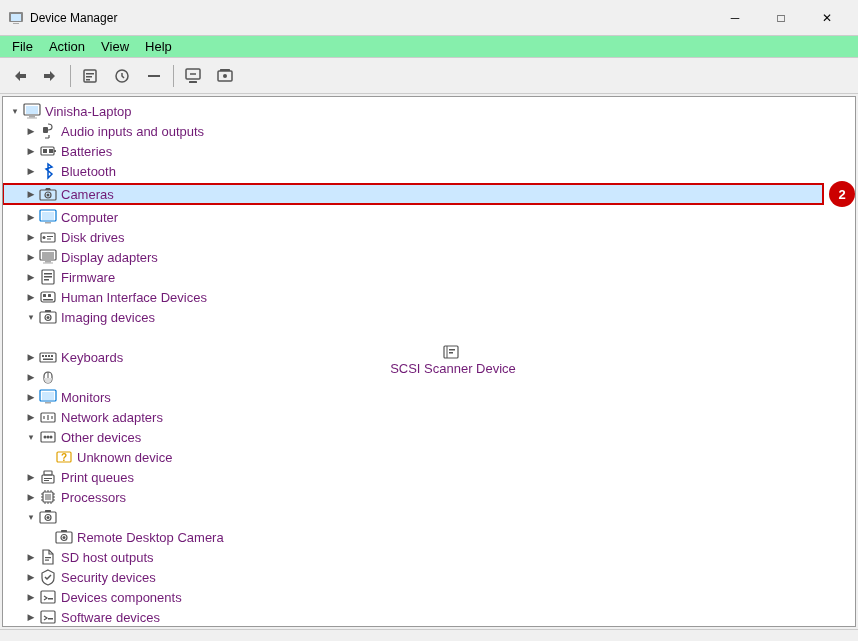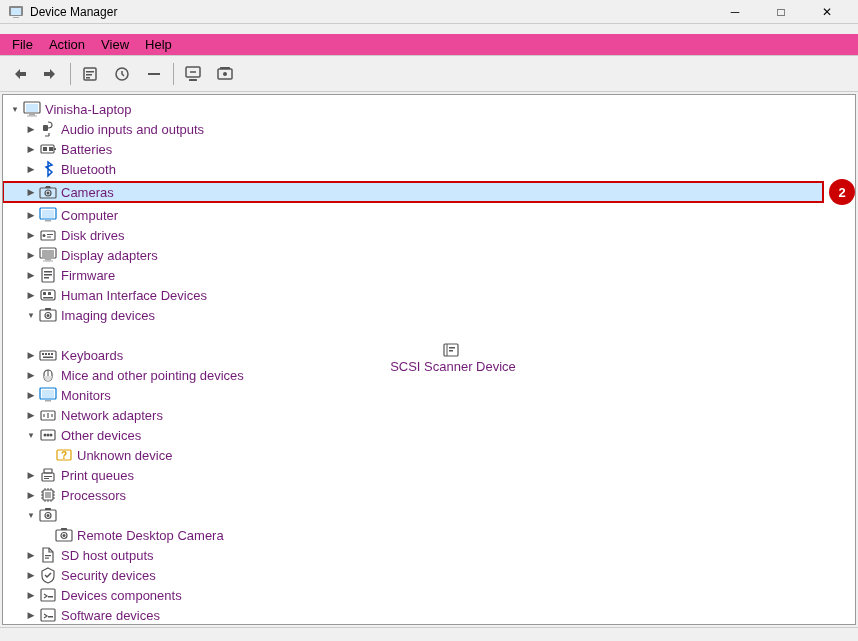--- a/index.html
+++ b/index.html
@@ -8,21 +8,21 @@
       font-size: 13px;
       background: #f0f0f0;
       width: 858px;
       height: 641px;
       overflow: hidden;
     }
 
     
     .title-bar {
       background: #f0f0f0;
-      height: 24px;
+      height: 36px;
       display: flex;
       align-items: center;
       padding: 0 8px;
       border-bottom: 1px solid #ccc;
       user-select: none;
     }
     .title-bar-icon {
       width: 16px;
       height: 16px;
       margin-right: 6px;
@@ -45,27 +45,26 @@
       font-size: 12px;
       cursor: pointer;
       display: flex;
       align-items: center;
       justify-content: center;
       color: #000;
     }
 
     
     .menu-bar {
-      background: #ec4899;
+      background: #86efac;
       height: 22px;
       display: flex;
       align-items: center;
       padding: 0 4px;
       border-bottom: 1px solid #ccc;
-      margin-top: 10px;
     }
     .menu-item {
       padding: 2px 8px;
       cursor: pointer;
       font-size: 13px;
       color: #000;
     }
 
     
     .toolbar {
@@ -432,21 +431,20 @@
 
     <div class="tree-item" style="padding-left:20px;">
       <span class="expander">▶</span>
       <span class="item-icon">
         <svg width="18" height="18" viewBox="0 0 18 18">
           <rect x="5" y="4" width="8" height="11" rx="4" fill="none" stroke="#555" stroke-width="1.2"></rect>
           <path d="M9 4 L9 10" stroke="#555" stroke-width="1"></path>
           <path d="M5 10 Q5 15 9 15 Q13 15 13 10" fill="#ddd" stroke="none"></path>
         </svg>
       </span>
-      <span class="item-label">Mice and other pointing devices</span>
     </div>
 
     <div class="tree-item" style="padding-left:20px;">
       <span class="expander">▶</span>
       <span class="item-icon">
         <svg width="18" height="18" viewBox="0 0 18 18">
           <rect x="1" y="2" width="16" height="11" rx="1" fill="none" stroke="#0078d7" stroke-width="1.2"></rect>
           <rect x="3" y="4" width="12" height="8" fill="#cce8ff"></rect>
           <rect x="6" y="14" width="6" height="1.5" fill="#aaa"></rect>
         </svg>

